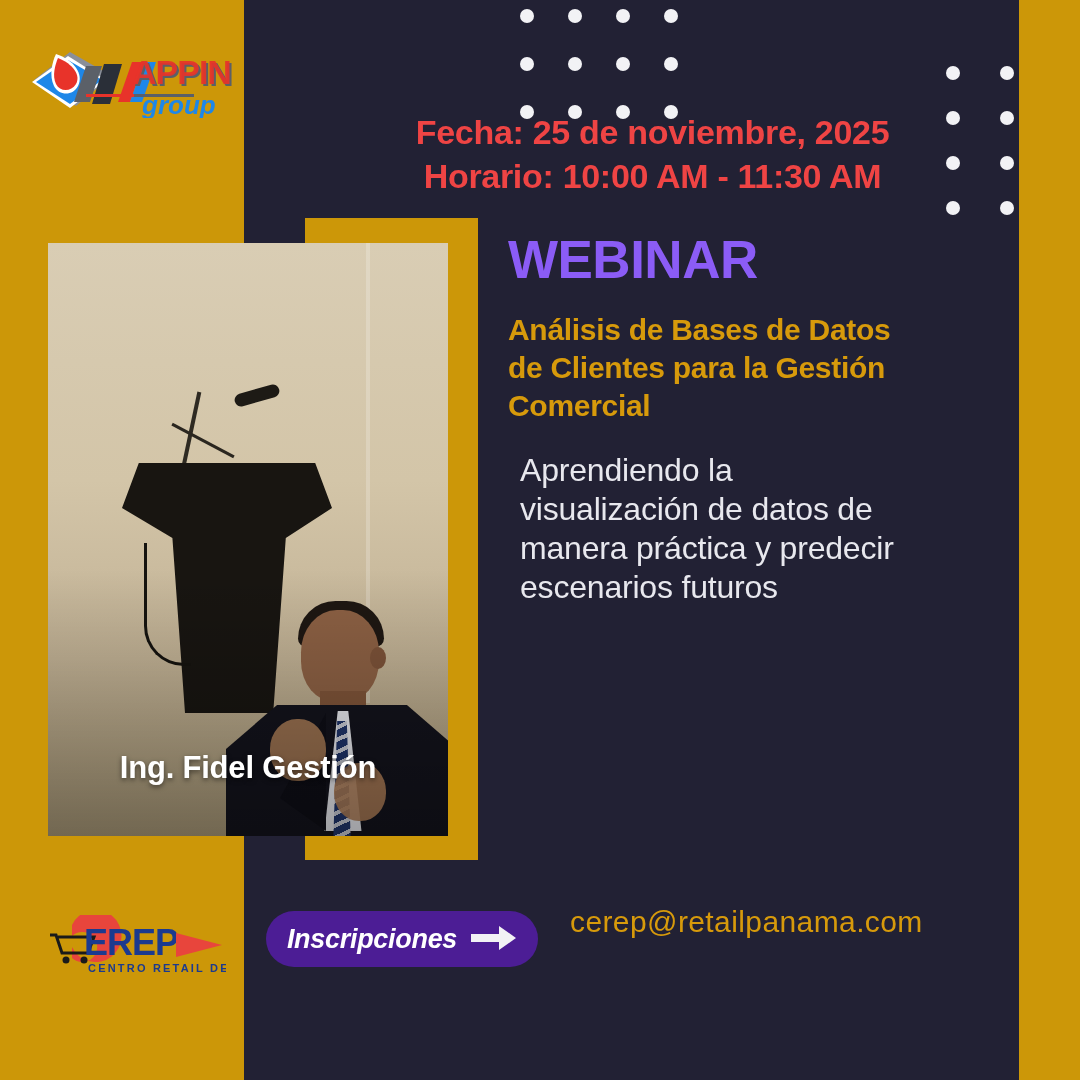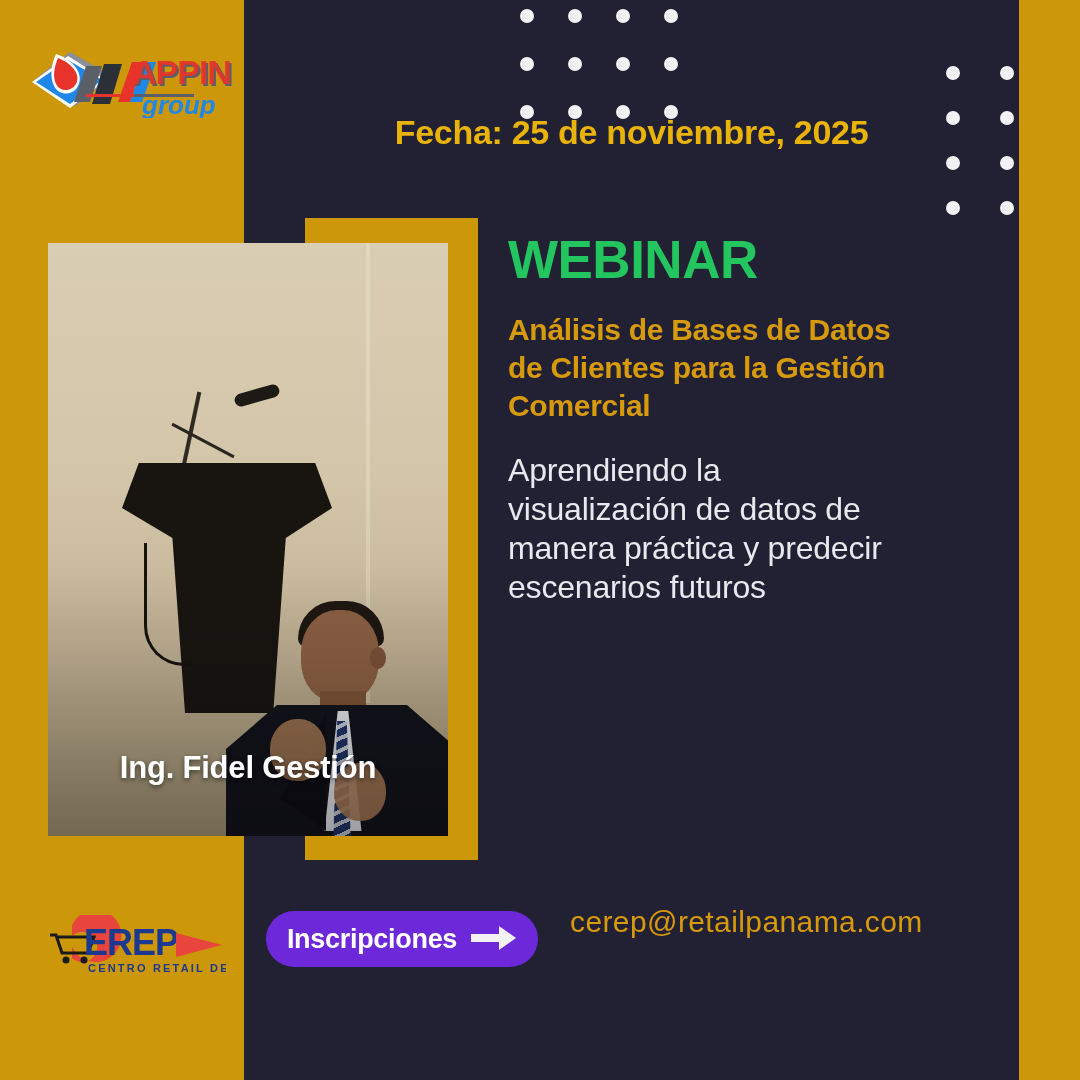--- a/index.html
+++ b/index.html
@@ -65,25 +65,26 @@
     left: 26px; top: 915px;
     width: 200px; height: 64px;
   }
 
   
   #header-info {
     position: absolute;
     left: 244px; top: 110px;
     width: 775px;
     text-align: center;
-    color: #eab308;
+    color: #ef4444;
     font-size: 34px;
     font-weight: bold;
     line-height: 1.30;
     letter-spacing: -0.3px;
+    padding-left: 21px;
   }
   #header-info div { white-space: nowrap; }
 
   
   #photo-frame {
     position: absolute;
     left: 305px; top: 218px;
     width: 173px; height: 642px;
     background: #CC9708;
   }
@@ -202,21 +203,21 @@
     text-shadow: 0 2px 5px rgba(0,0,0,0.55);
   }
 
   
   #content {
     position: absolute;
     left: 508px; top: 232px;
     width: 470px;
   }
   #title {
-    color: #22c55e;
+    color: #8b5cf6;
     font-size: 53px;
     font-weight: bold;
     line-height: 1.04;
     letter-spacing: -0.5px;
     margin: 0 0 24px 0;
   }
   #subtitle {
     color: #D79A0B;
     font-size: 30px;
     font-weight: bold;
@@ -224,38 +225,39 @@
     letter-spacing: -0.3px;
     margin: 0 0 26px 0;
     width: 420px;
   }
   #description {
     color: #E8E8EE;
     font-size: 32px;
     font-weight: normal;
     line-height: 1.22;
     letter-spacing: -0.2px;
-    margin: 0;
+    margin: 12px;
     width: 390px;
   }
 
   
   #cta-button {
     position: absolute;
     left: 266px; top: 911px;
     width: 272px; height: 56px;
-    background: #6d28d9;
+    background: #4c1d95;
     border-radius: 28px;
     display: flex;
     align-items: center;
     justify-content: center;
     gap: 14px;
     cursor: pointer;
     border: none;
     padding: 0;
+    font-style: italic;
   }
   #cta-label {
     color: #FFFFFF;
     font-size: 27px;
     font-weight: bold;
     letter-spacing: -0.3px;
   }
   #cta-arrow { display: block; }
 
   #contact {
@@ -321,20 +323,21 @@
         <text x="106" y="38" font-family="Liberation Sans, sans-serif" font-size="34" font-weight="bold" fill="#e8332a" letter-spacing="-1" opacity="0.92">APPIN</text>
         <rect x="60" y="48" width="48" height="3" fill="#e8332a"></rect>
         <rect x="108" y="48" width="60" height="3" fill="#5b6068"></rect>
         <text x="116" y="68" font-family="Liberation Sans, sans-serif" font-size="26" font-weight="bold" font-style="italic" fill="#1e87e8">group</text>
       </g>
     </svg>
   </div>
 
   <div id="header-info">
     <div>Fecha: 25 de noviembre, 2025</div>
+    <div>Horario: 10:00 AM - 11:30 AM</div>
   </div>
 
   <div id="photo-frame"></div>
   <div id="photo-wrap">
     <div class="ph-wall"></div>
     <div class="ph-wall-seam"></div>
     <div class="ph-mic-stand"></div>
     <div class="ph-mic-arm"></div>
     <div class="ph-mic-head"></div>
     <div class="ph-podium"></div>

